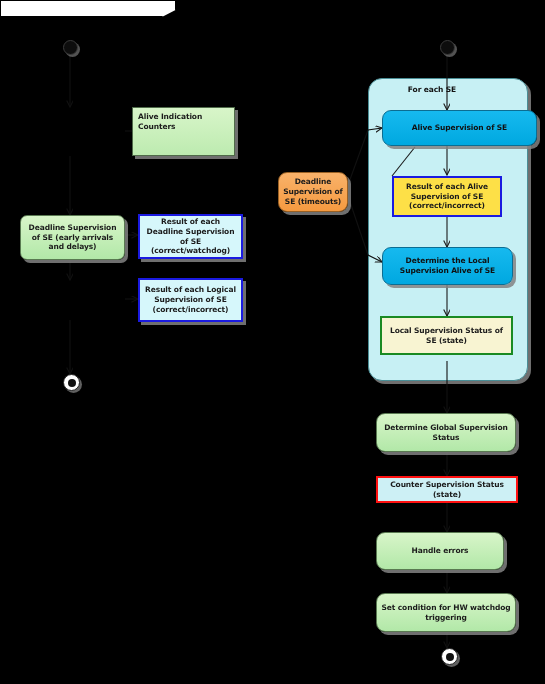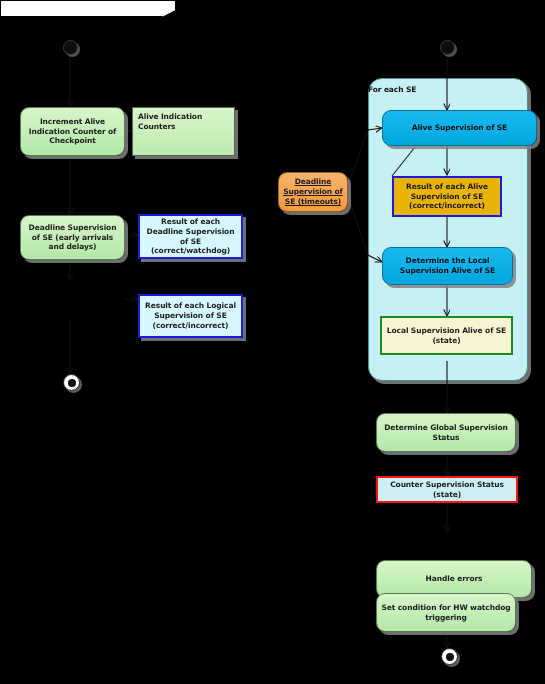--- a/index.html
+++ b/index.html
@@ -70,34 +70,33 @@
   .action-cyan {
     background: linear-gradient(to bottom, #16b9ef 0%, #00a8e0 100%);
     border: 1px solid #0b6d92;
     border-radius: 9px;
     color: #101010;
   }
   .action-orange {
     background: linear-gradient(to bottom, #f9b26a 0%, #f59a40 100%);
     border: 1px solid #9a6124;
     border-radius: 9px;
-    text-decoration: underline;
   }
 
   
   .obj-green {
     background: linear-gradient(to bottom, #d8f5c9 0%, #bdebb0 100%);
     border: 1px solid #4f6b49;
   }
   .obj-blue-border {
     background: #d6f7fb;
     border: 2px solid #1a1ae0;
   }
   .obj-blue-border-pink {
-    background: #eab308;
+    background: #fde047;
     border: 2px solid #1a1ae0;
   }
   .obj-green-border {
     background: #f8f4d2;
     border: 2px solid #1a8a22;
   }
   .obj-red-border {
     background: #cdf0f5;
     border: 2px solid #ff1111;
   }
@@ -114,21 +113,21 @@
     border: 1px solid #4a8e96;
     border-radius: 14px;
     box-shadow: 3px 3px 0 rgba(130,130,130,0.85);
     z-index: 1;
   }
   #expansion-region-label {
     position: absolute;
     left: 368px;
     top: 85px;
     width: 128px;
-    text-align: left;
+    text-align: center;
     font-size: 7.5px;
     font-weight: bold;
     color: #111111;
     z-index: 4;
     letter-spacing: -0.1px;
   }
 
   
   .initial-node {
     position: absolute;
@@ -217,70 +216,67 @@
     <path class="edge-dark" d="M447,503 L447,532" marker-end="url(#ah-dark)"></path>
     <path class="edge-dark" d="M447,570 L447,593" marker-end="url(#ah-dark)"></path>
     <path class="edge-dark" d="M447,632 L447,648" marker-end="url(#ah-dark)"></path>
   </svg>
 
   <div class="initial-node" style="left:63px; top:40px;"></div>
   <div class="initial-node" style="left:440px; top:40px;"></div>
   <div class="final-node" style="left:63px; top:374px;"></div>
   <div class="final-node" style="left:441px; top:648px;"></div>
 
-  <div class="node action-green shadow" style="left:20px; top:107px; width:105px; height:49px;">
-    <span class="lbl">Increment Alive Indication Counter of Checkpoint</span>
-  </div>
 
   <div class="node obj-green shadow" style="left:132px; top:107px; width:103px; height:49px; align-items:flex-start; justify-content:flex-start; text-align:left; padding-top:4px; padding-left:5px;">
     <span class="lbl" style="text-align:left;">Alive Indication Counters</span>
   </div>
 
-  <div class="node action-green shadow" style="left:20px; top:215px; width:105px; height:45px;">
+  <div class="node action-green shadow" style="left:20px; top:215px; width:105px; height:45px;border-radius:7px;">
     <span class="lbl">Deadline Supervision of SE (early arrivals and delays)</span>
   </div>
 
   <div class="node obj-blue-border shadow" style="left:138px; top:214px; width:105px; height:45px;">
     <span class="lbl">Result of each Deadline Supervision of SE (correct/watchdog)</span>
   </div>
 
 
-  <div class="node obj-blue-border shadow" style="left:138px; top:278px; width:105px; height:44px;margin-top:16px;">
+  <div class="node obj-blue-border shadow" style="left:138px; top:278px; width:105px; height:44px;">
     <span class="lbl">Result of each Logical Supervision of SE (correct/incorrect)</span>
   </div>
 
   <div class="node action-orange shadow" style="left:278px; top:172px; width:70px; height:40px;">
     <span class="lbl">Deadline Supervision of SE (timeouts)</span>
   </div>
 
   <div class="node action-cyan shadow" style="left:382px; top:110px; width:155px; height:36px;">
     <span class="lbl">Alive Supervision of SE</span>
   </div>
 
   <div class="node obj-blue-border-pink" style="left:392px; top:176px; width:110px; height:41px;">
     <span class="lbl">Result of each Alive Supervision of SE (correct/incorrect)</span>
   </div>
 
   <div class="node action-cyan shadow" style="left:382px; top:247px; width:131px; height:38px;">
     <span class="lbl">Determine the Local Supervision Alive of SE</span>
   </div>
 
   <div class="node obj-green-border" style="left:380px; top:316px; width:133px; height:39px;">
-    <span class="lbl">Local Supervision Alive of SE (state)</span>
+    <span class="lbl">Local Supervision Status of SE (state)</span>
   </div>
 
   <div class="node action-green shadow" style="left:376px; top:413px; width:140px; height:39px;">
     <span class="lbl">Determine Global Supervision Status</span>
   </div>
 
   <div class="node obj-red-border" style="left:376px; top:476px; width:142px; height:27px;">
     <span class="lbl">Counter Supervision Status (state)</span>
   </div>
 
-  <div class="node action-green shadow" style="left:376px; top:532px; width:156px; height:38px;margin-top:28px;">
+  <div class="node action-green shadow" style="left:376px; top:532px; width:128px; height:38px;">
     <span class="lbl">Handle errors</span>
   </div>
 
   <div class="node action-green shadow" style="left:376px; top:593px; width:140px; height:39px;">
     <span class="lbl">Set condition for HW watchdog triggering</span>
   </div>
 
 </div>
 
 </body></html>

